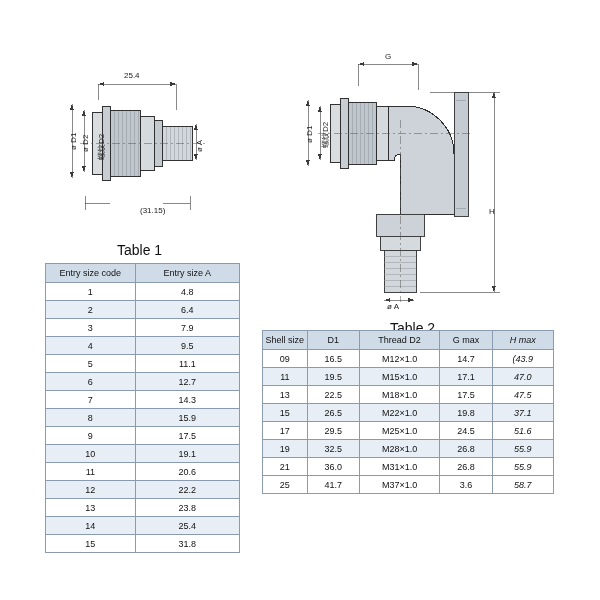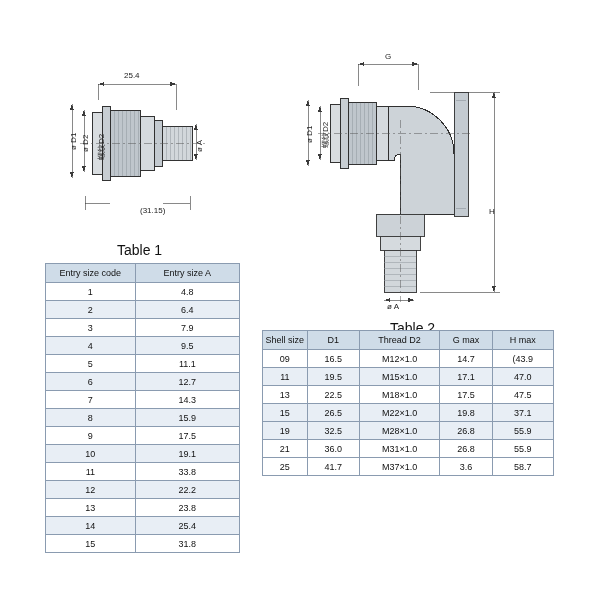--- a/index.html
+++ b/index.html
@@ -70,21 +70,21 @@
   #table1 { left: 45px; top: 263px; width: 195px; }
   #table1 th:nth-child(1), #table1 td:nth-child(1) { width: 90px; }
   #table1 th:nth-child(2), #table1 td:nth-child(2) { width: 105px; }
 
   
   #table2 { left: 262px; top: 330px; width: 292px; }
   #table2 th:nth-child(1), #table2 td:nth-child(1) { width: 44px; }
   #table2 th:nth-child(2), #table2 td:nth-child(2) { width: 52px; text-align: center; }
   #table2 th:nth-child(3), #table2 td:nth-child(3) { width: 80px; }
   #table2 th:nth-child(4), #table2 td:nth-child(4) { width: 52px; }
-  #table2 th:nth-child(5), #table2 td:nth-child(5) { width: 61px; }
+  #table2 th:nth-child(5), #table2 td:nth-child(5) { width: 61px; font-style: italic; }
 
   #cap1 { left: 117px; top: 242px; }
   #cap2 { left: 390px; top: 320px; }
 
   svg { display: block; }
   .draw { position: absolute; left: 0; top: 0; }
 </style>
 </head>
 <body>
 
@@ -302,21 +302,21 @@
         <tr>
           <td>9</td>
           <td>17.5</td>
         </tr>
         <tr class="alt">
           <td>10</td>
           <td>19.1</td>
         </tr>
         <tr>
           <td>11</td>
-          <td>33.8</td>
+          <td>20.6</td>
         </tr>
         <tr class="alt">
           <td>12</td>
           <td>22.2</td>
         </tr>
         <tr>
           <td>13</td>
           <td>23.8</td>
         </tr>
         <tr class="alt">
@@ -362,20 +362,27 @@
           <td>17.5</td>
           <td>47.5</td>
         </tr>
         <tr class="alt">
           <td>15</td>
           <td>26.5</td>
           <td>M22×1.0</td>
           <td>19.8</td>
           <td>37.1</td>
         </tr>
+        <tr>
+          <td>17</td>
+          <td>29.5</td>
+          <td>M25×1.0</td>
+          <td>24.5</td>
+          <td>51.6</td>
+        </tr>
         <tr class="alt">
           <td>19</td>
           <td>32.5</td>
           <td>M28×1.0</td>
           <td>26.8</td>
           <td>55.9</td>
         </tr>
         <tr>
           <td>21</td>
           <td>36.0</td>

